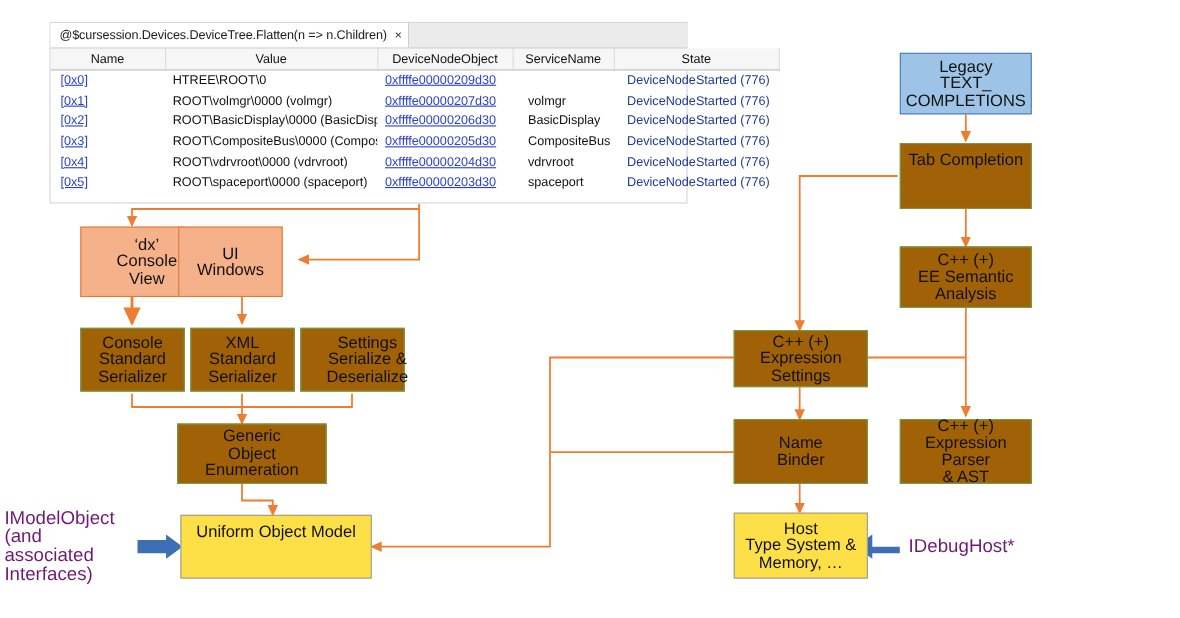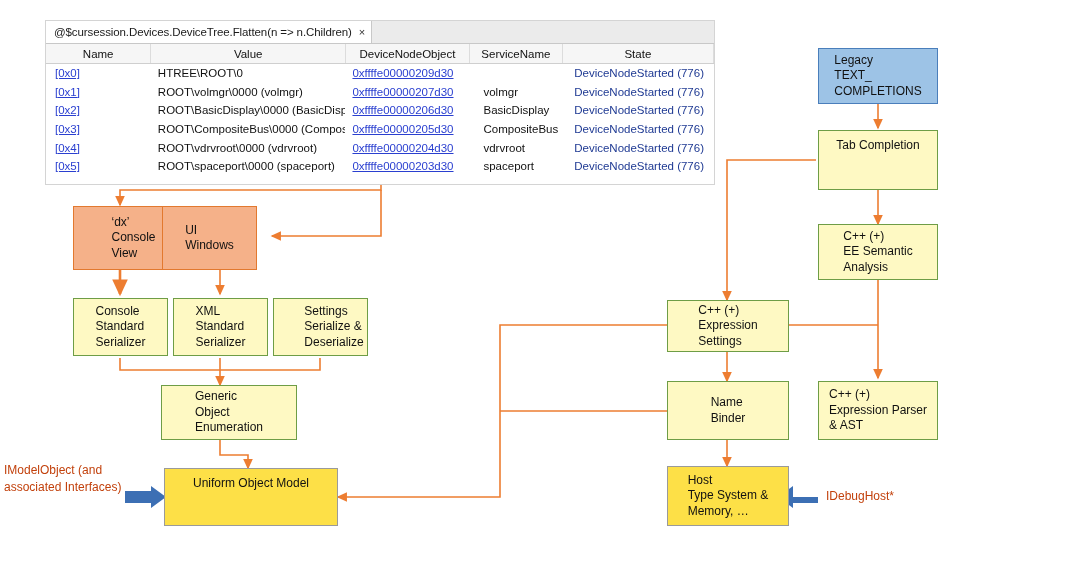--- a/index.html
+++ b/index.html
@@ -1,21 +1,21 @@
 <!DOCTYPE html>
 <html><head>
 <meta charset="utf-8">
 <style>
   html,body{margin:0;padding:0;background:#ffffff;}
   body{width:1073px;height:562px;position:relative;overflow:hidden;
        font-family:"Liberation Sans","DejaVu Sans",sans-serif;color:#000;}
   .stage{position:absolute;left:0;top:0;width:1073px;height:562px;}
 
   
-  .dbg-window{position:absolute;left:45px;top:20px;width:670px;height:165px;
+  .dbg-window{position:absolute;left:45px;top:20px;width:580px;height:165px;
               background:#ffffff;border:1px solid #d4d4d4;box-sizing:border-box;}
   .tabbar{height:22px;background:#f0f0f0;border-bottom:1px solid #c8c8c8;
           position:relative;display:flex;align-items:stretch;}
   .tab{background:#ffffff;border-right:1px solid #c8c8c8;display:flex;align-items:center;
        padding:0 6px 0 8px;font-size:11.5px;color:#1a1a1a;white-space:nowrap;height:100%;
        box-sizing:border-box;}
   .tab-label{letter-spacing:-0.1px;}
   .tab-close{margin-left:7px;font-size:11px;color:#333;line-height:1;}
   .tab-rest{flex:1;background:#ebebeb;}
 
@@ -29,29 +29,29 @@
   .grid td.c-state{padding-left:12px;color:#1f3a93;}
   .lnk{color:#2a3fd0;text-decoration:underline;}
   .col-name{width:104px;}
   .col-value{width:193px;}
   .col-dno{width:123px;}
   .col-svc{width:92px;}
   .col-state{width:150px;}
 
   
   .box{position:absolute;box-sizing:border-box;display:flex;align-items:center;
-       justify-content:center;text-align:left;font-size:12px;line-height:15.5px;
+       justify-content:center;text-align:center;font-size:15px;line-height:15.5px;
        color:#111;padding:2px;}
   .box span{display:block;}
   .bx-orange{background:#F5B189;border:1px solid #E2792F;}
-  .bx-green{background:#fef9c3;border:1px solid #6E9D46;}
+  .bx-green{background:#a16207;border:1px solid #6E9D46;}
   .bx-blue{background:#9DC3E6;border:1px solid #4A7EBB;}
   .bx-gray{background:#fde047;border:1px solid #9A9A9A;}
 
-  .plain-label{position:absolute;font-size:12px;line-height:17px;color:#c2410c;}
+  .plain-label{position:absolute;font-size:17px;line-height:17px;color:#701a75;}
 
   svg.wires{position:absolute;left:0;top:0;width:1073px;height:562px;overflow:visible;}
 </style>
 </head>
 <body>
 
 <div class="stage">
 
   <svg class="wires" viewBox="0 0 1073 562">
     <defs>

